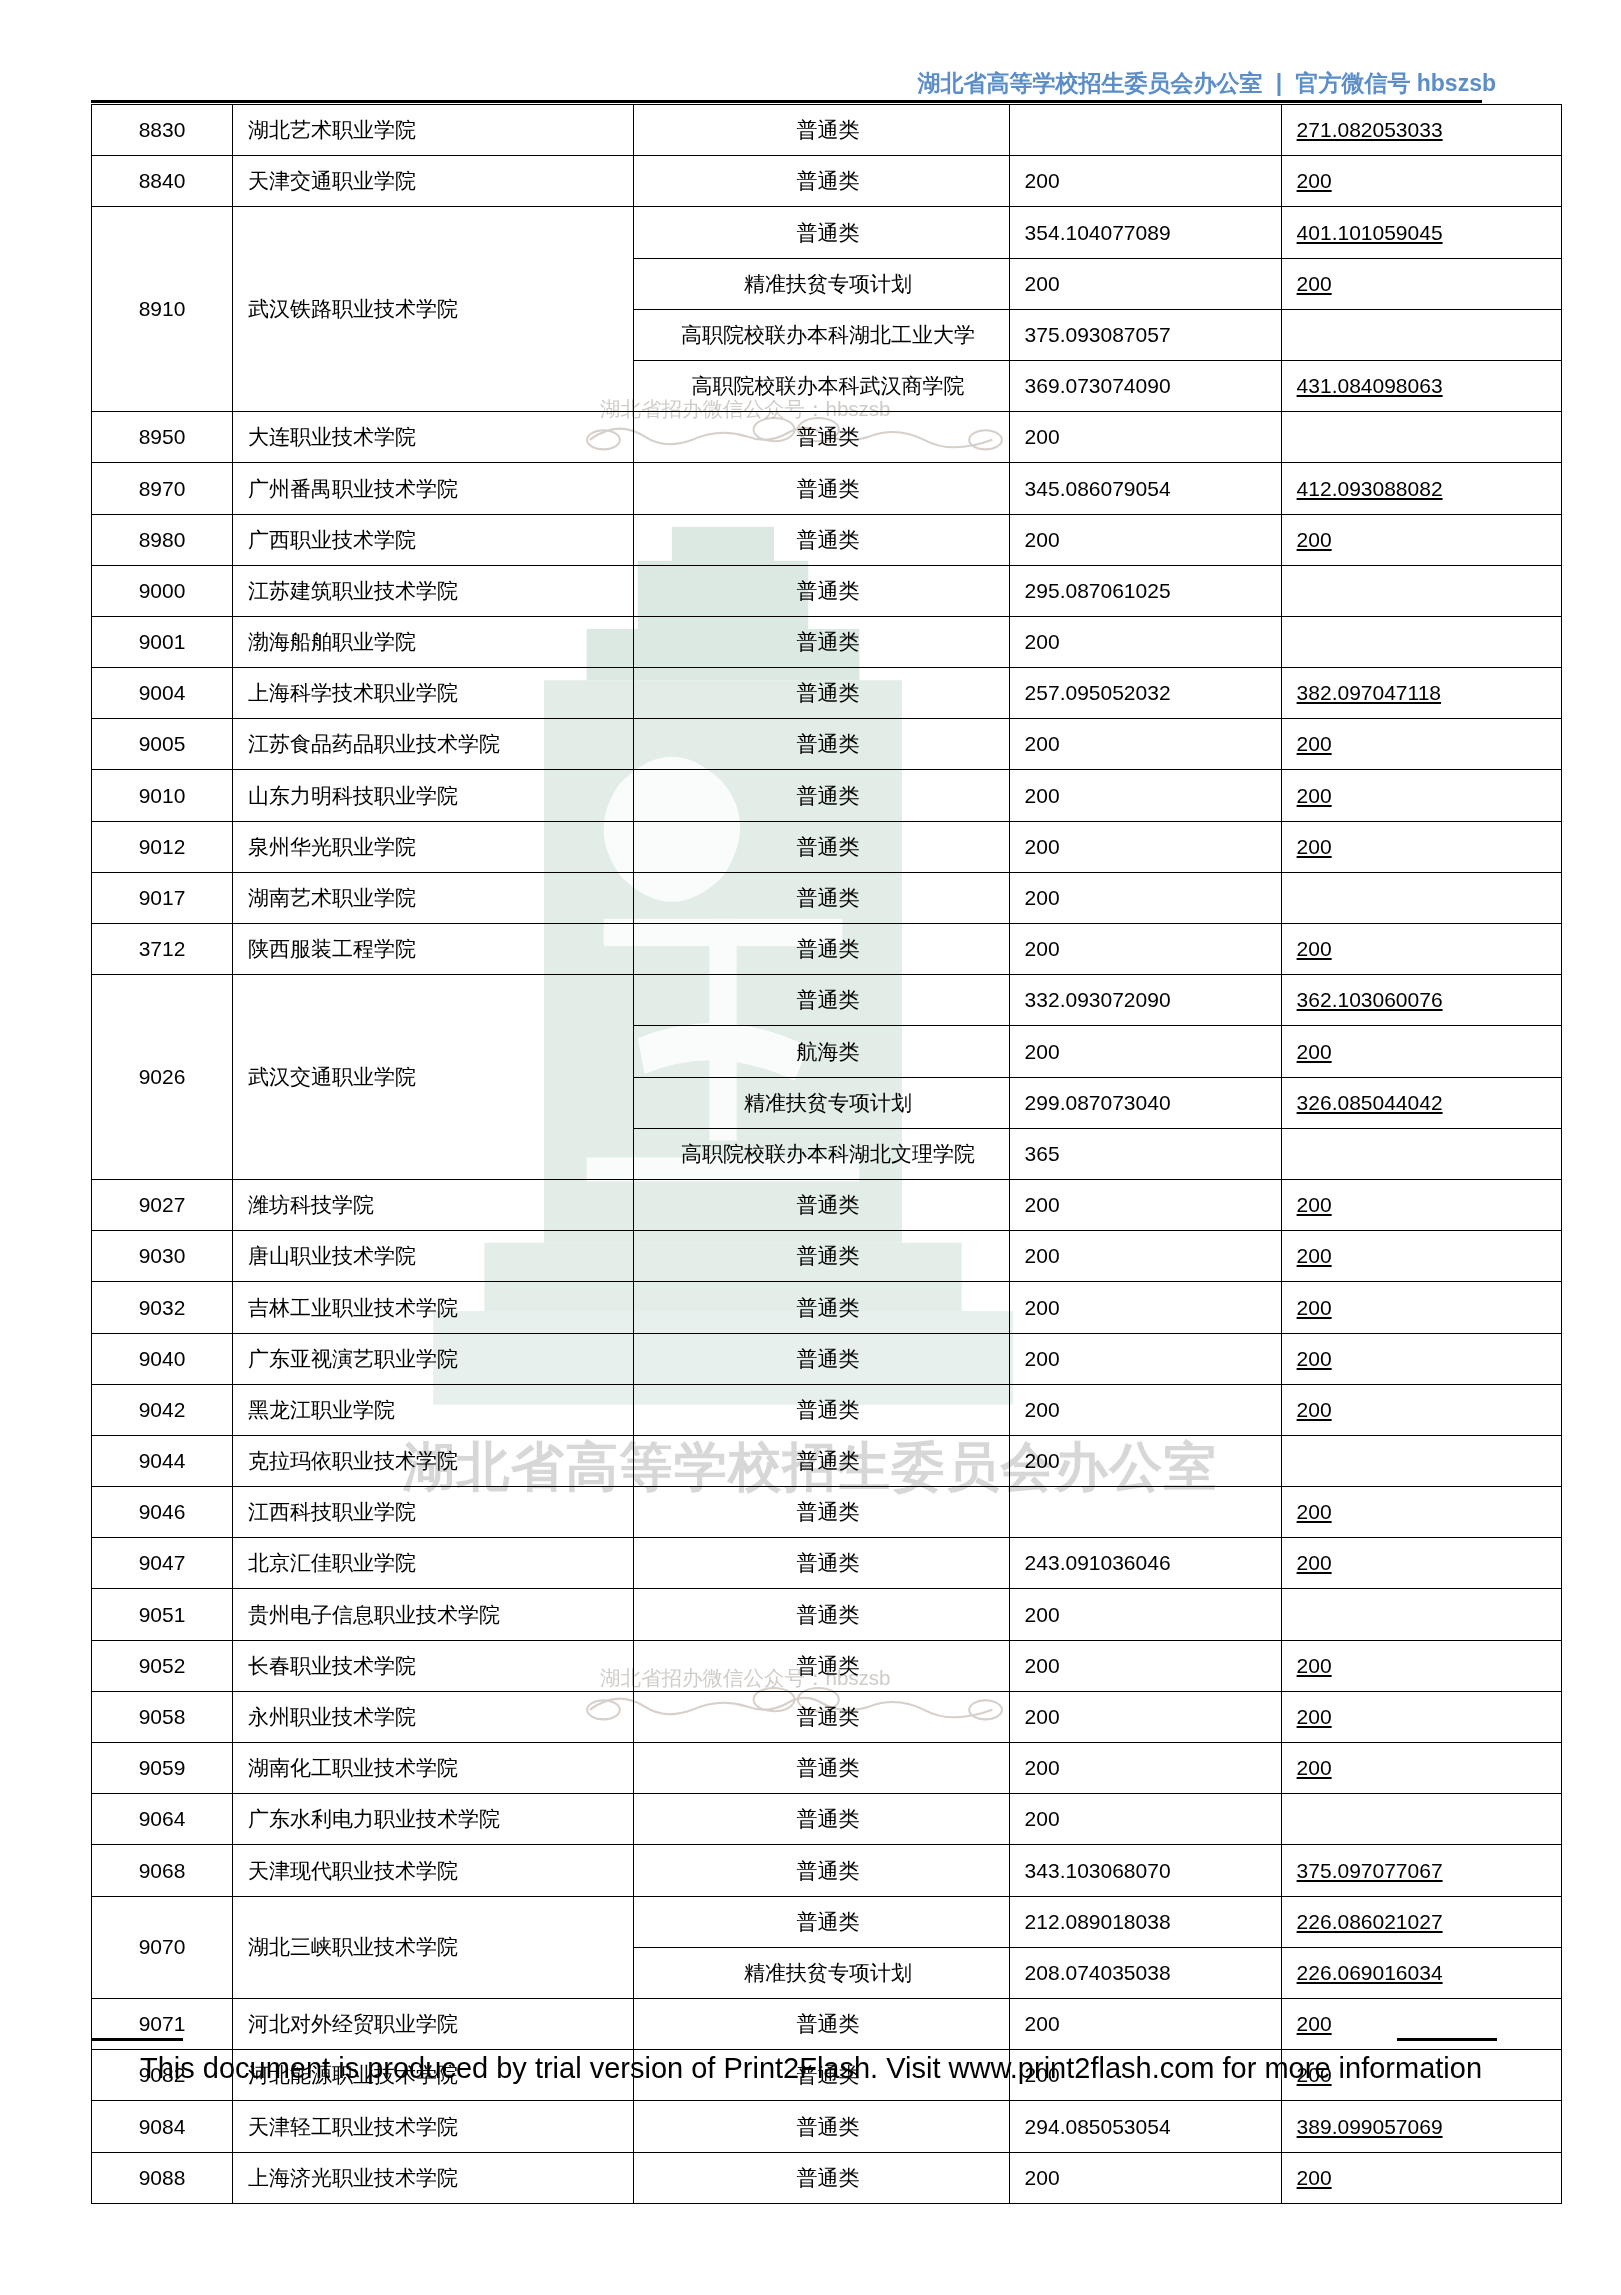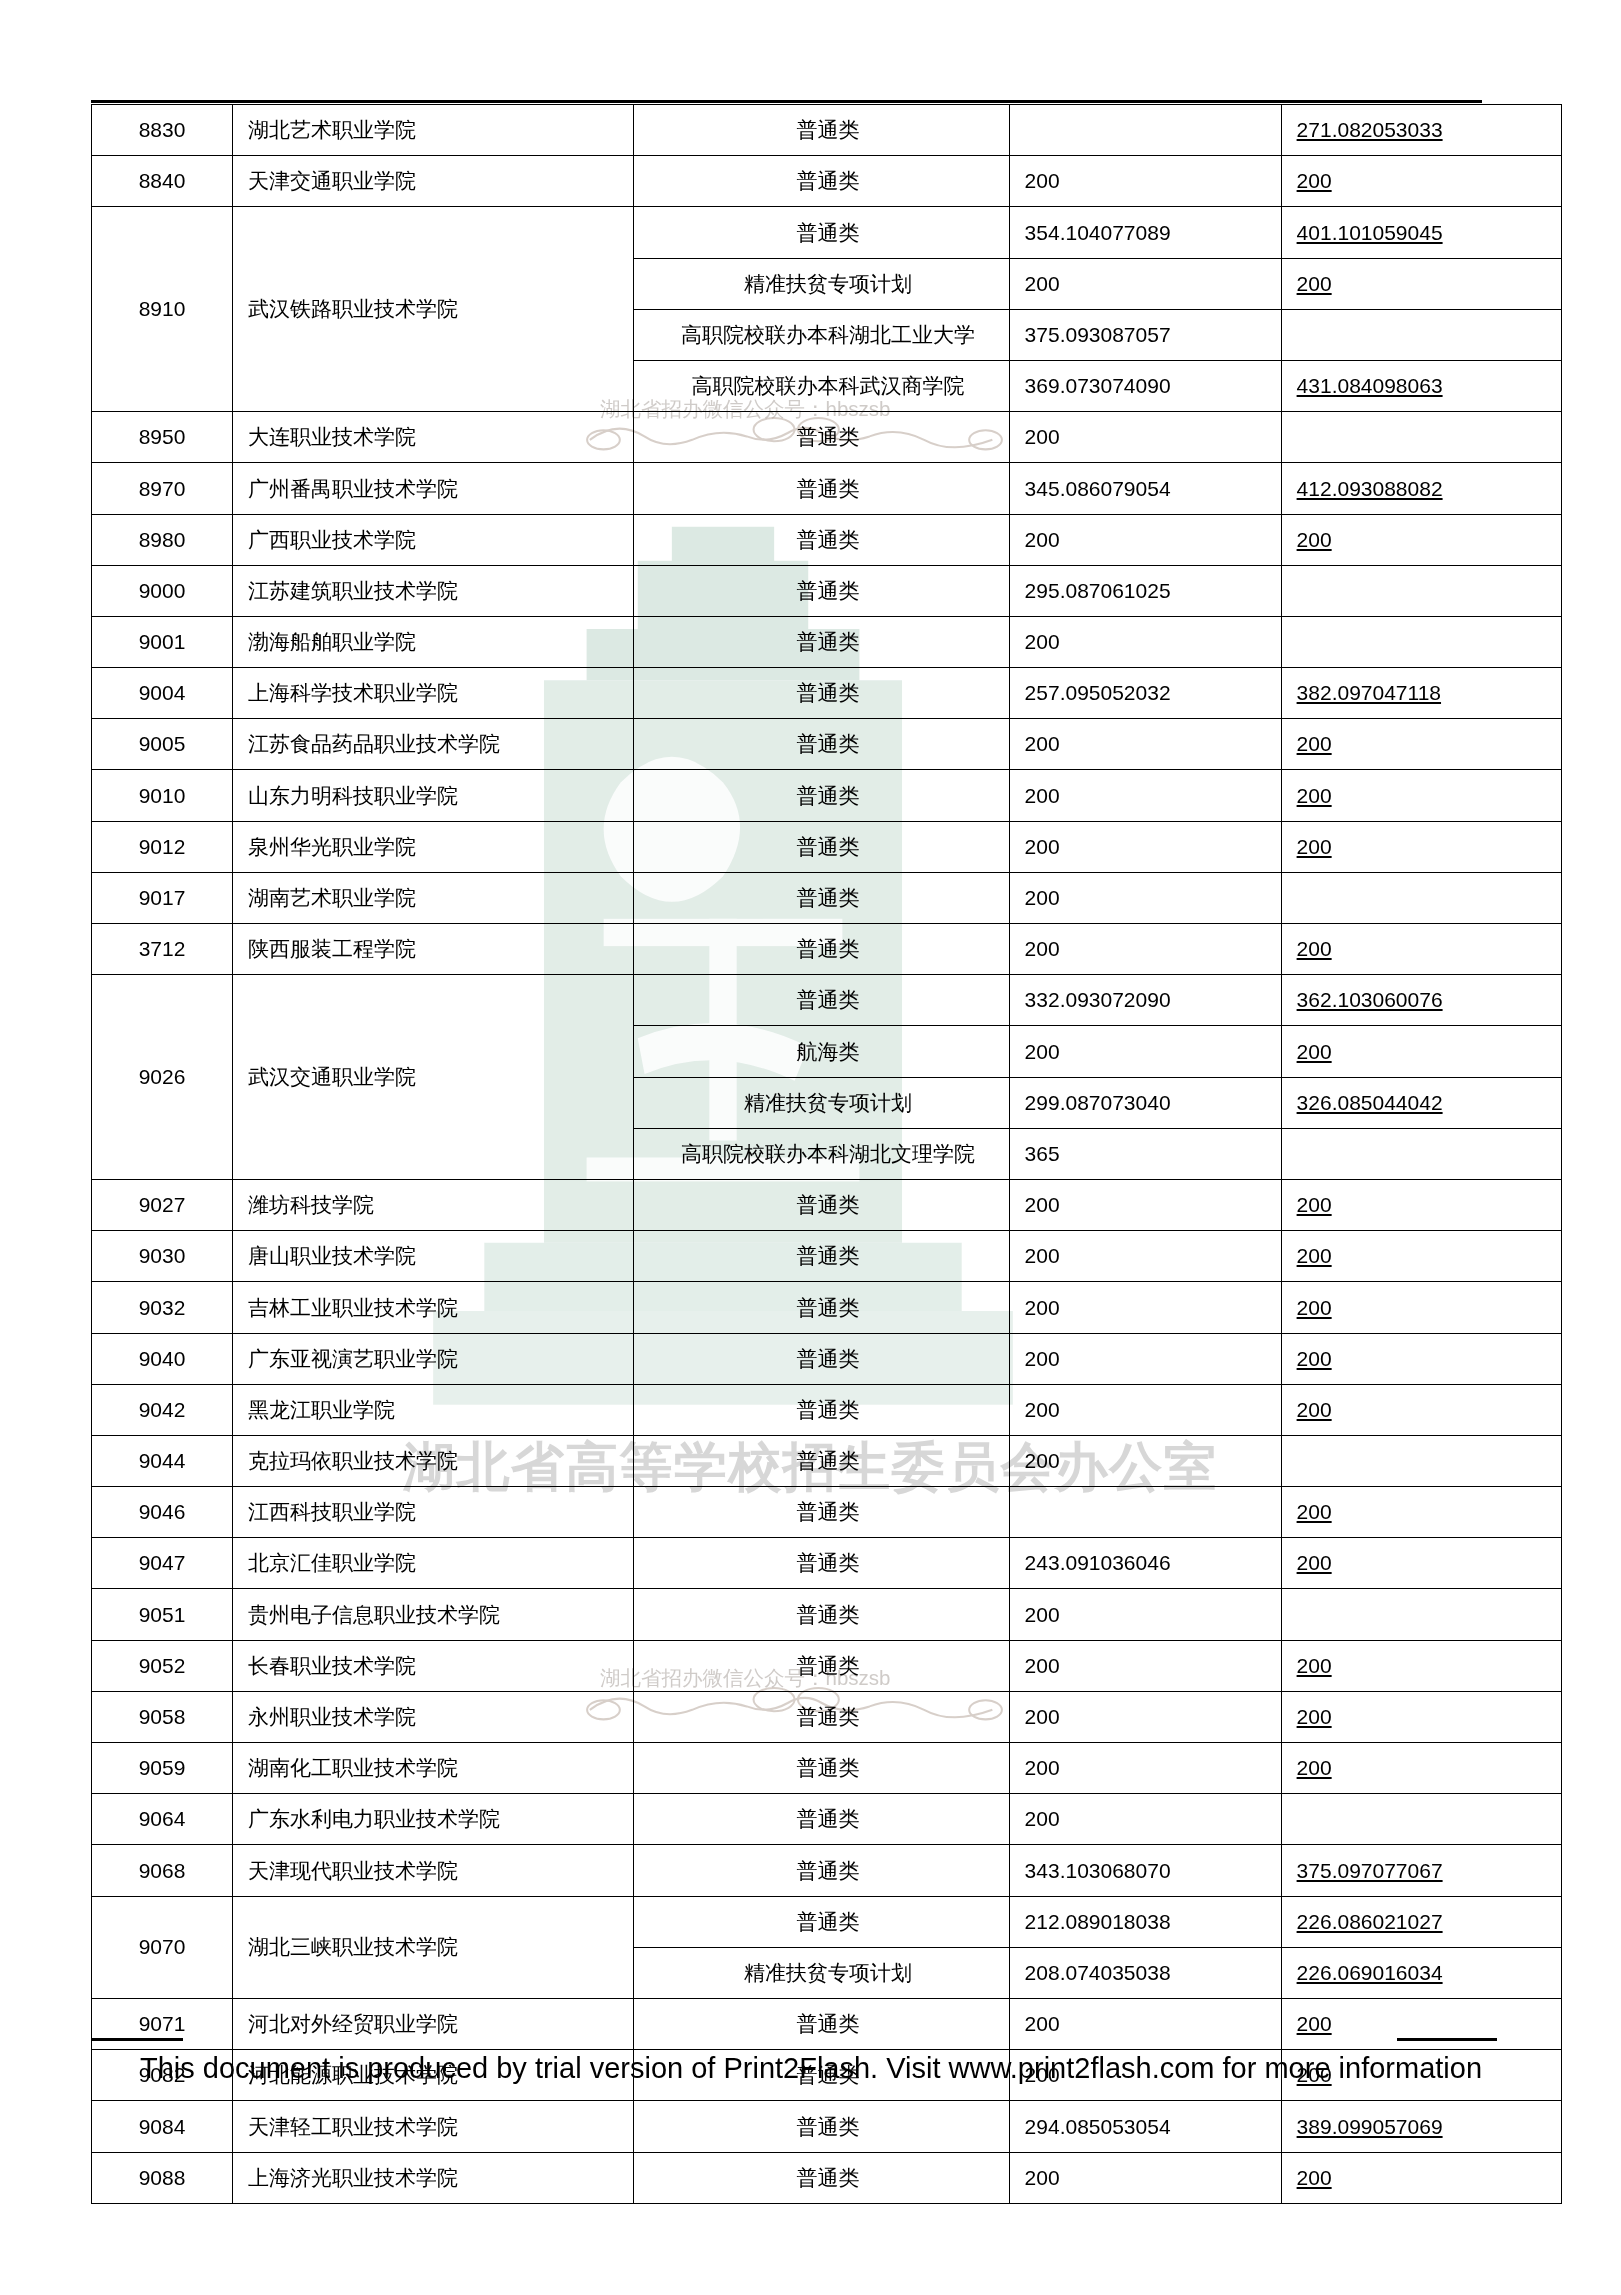--- a/index.html
+++ b/index.html
@@ -206,20 +206,25 @@
       <g fill="none" stroke="#b8a89e" stroke-width="3">
         <path d="M10 45 q40 -30 80 -5 q30 20 70 5 q40 -18 80 -5 q30 12 60 -5 q25 -15 50 0 q30 18 70 5 q40 -15 80 5 q40 22 100 0"></path>
         <ellipse cx="30" cy="45" rx="24" ry="14"></ellipse>
         <ellipse cx="590" cy="45" rx="24" ry="14"></ellipse>
         <ellipse cx="280" cy="30" rx="30" ry="17"></ellipse>
         <ellipse cx="345" cy="30" rx="30" ry="17"></ellipse>
       </g>
     </svg>
   </div>
 
+  <div class="doc-header">
+    <span>湖北省高等学校招生委员会办公室</span>
+    <span class="sep">|</span>
+    <span>官方微信号 hbszsb</span>
+  </div>
 
   <div class="top-rule"></div>
 
   <div class="tbl-wrap">
     <table class="grid">
       <tbody id="tbody">
           <tr>
             <td class="c-code tall1" rowspan="1">8830</td>
             <td class="c-school tall1" rowspan="1">湖北艺术职业学院</td>
             <td class="c-type tall1">普通类</td>

